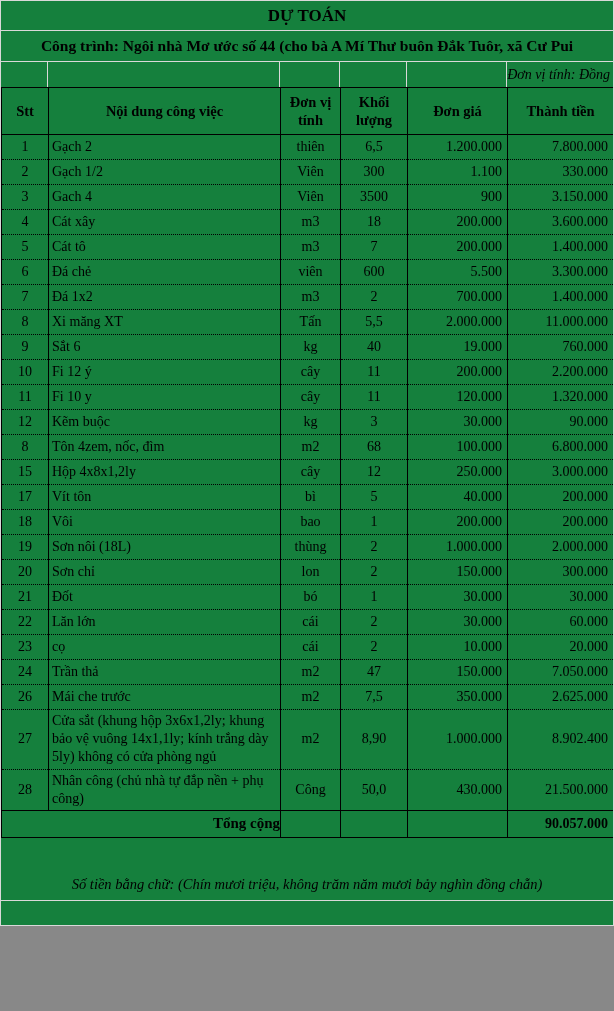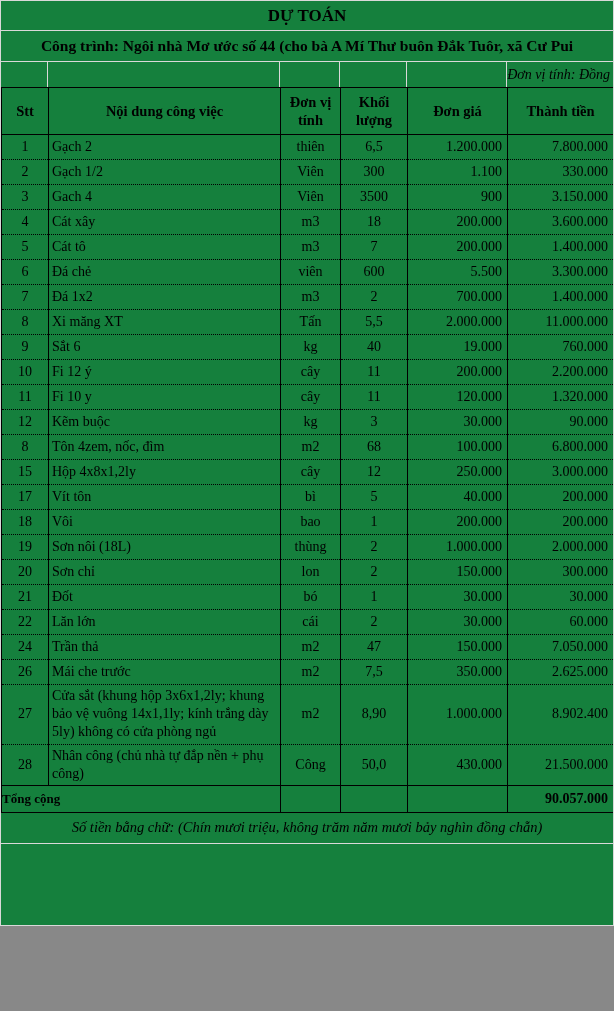--- a/index.html
+++ b/index.html
@@ -73,27 +73,28 @@
     font-weight: bold;
     height: 27px;
     vertical-align: middle;
   }
   .c-stt  { text-align: center; }
   .c-desc { text-align: left; padding: 2px 3px; }
   .c-unit { text-align: center; }
   .c-qty  { text-align: center; margin-left: 44px; }
   .c-price{ text-align: right; padding-right: 5px; }
   .c-amt  { text-align: right; padding-right: 5px; }
-  .total-label { text-align: left; font-size: 13px; }
+  .total-label { text-align: right; font-size: 15px; }
   .footer-row {
     height: 31px;
     display: flex; align-items: center; justify-content: center;
     font-style: italic; font-size: 14.5px;
     border-bottom: 1px solid #d9d9d9;
     white-space: nowrap;
+    margin-top: 32px;
   }
 </style>
 </head>
 <body>
 
 <div class="page">
 
   <div class="title-row">DỰ TOÁN</div>
 
   <div class="subtitle-row">Công trình: Ngôi nhà Mơ ước số 44 (cho bà A Mí Thư buôn Đắk Tuôr, xã Cư Pui</div>
@@ -281,20 +282,28 @@
   </tr>
         <tr>
     <td class="c-stt">22</td>
     <td class="c-desc">Lăn lớn</td>
     <td class="c-unit">cái</td>
     <td class="c-qty">2</td>
     <td class="c-price">30.000</td>
     <td class="c-amt">60.000</td>
   </tr>
         <tr>
+    <td class="c-stt">23</td>
+    <td class="c-desc">cọ</td>
+    <td class="c-unit">cái</td>
+    <td class="c-qty">2</td>
+    <td class="c-price">10.000</td>
+    <td class="c-amt">20.000</td>
+  </tr>
+        <tr>
     <td class="c-stt">24</td>
     <td class="c-desc">Trần thả</td>
     <td class="c-unit">m2</td>
     <td class="c-qty">47</td>
     <td class="c-price">150.000</td>
     <td class="c-amt">7.050.000</td>
   </tr>
         <tr>
     <td class="c-stt">26</td>
     <td class="c-desc">Mái che trước</td>

